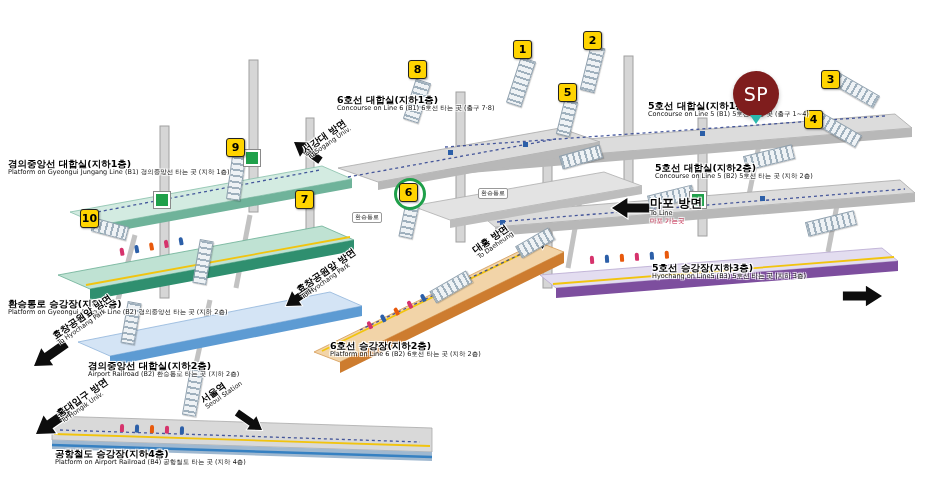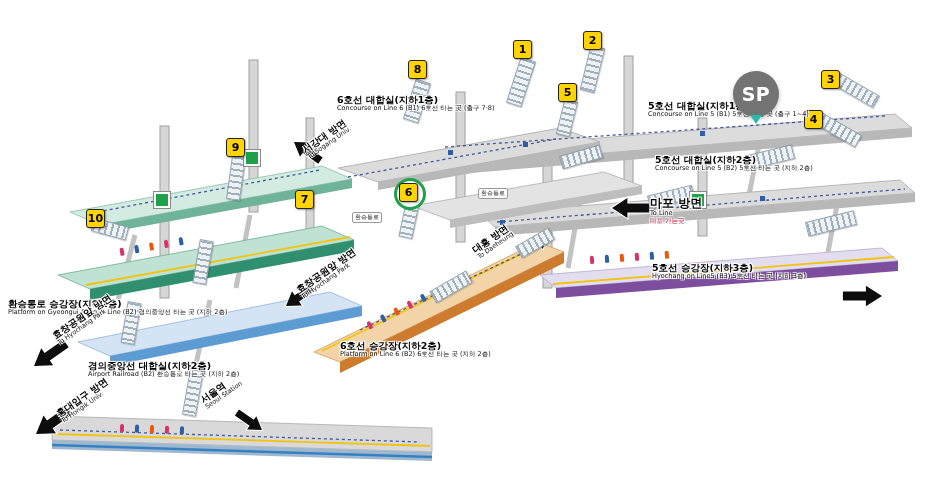--- a/index.html
+++ b/index.html
@@ -28,22 +28,22 @@
   
   .ev{position:absolute;z-index:6;background:#1fa04a;border:2px solid #fff;outline:1px solid #8a8a8a;width:12px;height:12px;}
   .info{position:absolute;z-index:6;width:5px;height:5px;background:#2c5fa8;}
   
   .pax{position:absolute;z-index:6;display:flex;gap:11px;transform-origin:left center;}
   .pax span{width:4px;height:8px;border-radius:2px 2px 1px 1px;display:block;}
   .pax span:nth-child(3n+1){background:#d6336c;}
   .pax span:nth-child(3n+2){background:#2c5fa8;}
   .pax span:nth-child(3n){background:#e8590c;}
   
-  .sp{position:absolute;left:733px;top:71px;width:46px;height:46px;border-radius:50%;background:#737373;color:#fff;
-      display:flex;align-items:center;justify-content:center;font-weight:bold;font-size:19px;z-index:8;
+  .sp{position:absolute;left:733px;top:71px;width:46px;height:46px;border-radius:50%;background:#7f1d1d;color:#fff;
+      display:flex;align-items:center;justify-content:center;font-weight:normal;font-size:19px;z-index:8;
       box-shadow:0 2px 4px rgba(0,0,0,.25);letter-spacing:.5px;}
   .sp::after{content:"";position:absolute;left:17px;top:44px;border:6px solid transparent;border-top:9px solid #2bb8ad;}
 </style>
 </head>
 <body>
 
 <div class="stage">
 
   <svg class="base" width="936" height="497" viewBox="0 0 936 497">
     <defs>
@@ -183,49 +183,57 @@
   <div class="exit" style="left:513px;top:40px">1</div>
   <div class="exit" style="left:583px;top:31px">2</div>
   <div class="exit" style="left:821px;top:70px">3</div>
   <div class="exit" style="left:804px;top:110px">4</div>
   <div class="exit" style="left:558px;top:83px">5</div>
   <div class="exit-ring" style="left:394px;top:178px"></div>
   <div class="exit" style="left:399px;top:183px">6</div>
   <div class="exit" style="left:295px;top:190px">7</div>
   <div class="exit" style="left:408px;top:60px">8</div>
   <div class="exit" style="left:226px;top:138px">9</div>
-  <div class="exit" style="left:86px;top:209px">10</div>
+  <div class="exit" style="left:80px;top:209px">10</div>
 
   <div class="lbl" style="left:337px;top:94px">
     <div class="ko">6호선 대합실(지하1층)</div>
     <div class="en">Concourse on Line 6 (B1) 6호선 타는 곳 (출구 7·8)</div>
   </div>
   <div class="lbl" style="left:648px;top:100px">
     <div class="ko">5호선 대합실(지하1층)</div>
     <div class="en">Concourse on Line 5 (B1) 5호선 타는 곳 (출구 1~4)</div>
   </div>
-  <div class="lbl" style="left:655px;top:154px">
+  <div class="lbl" style="left:655px;top:162px">
     <div class="ko">5호선 대합실(지하2층)</div>
     <div class="en">Concourse on Line 5 (B2) 5호선 타는 곳 (지하 2층)</div>
   </div>
   <div class="lbl" style="left:652px;top:262px">
     <div class="ko">5호선 승강장(지하3층)</div>
     <div class="en">Hyochang on Line5 (B3) 5호선 타는 곳 (지하 3층)</div>
   </div>
+  <div class="lbl" style="left:8px;top:158px">
+    <div class="ko">경의중앙선 대합실(지하1층)</div>
+    <div class="en">Platform on Gyeongui Jungang Line (B1) 경의중앙선 타는 곳 (지하 1층)</div>
+  </div>
   <div class="lbl" style="left:8px;top:298px">
     <div class="ko">환승통로 승강장(지하2층)</div>
     <div class="en">Platform on Gyeongui Aeogae Line (B2) 경의중앙선 타는 곳 (지하 2층)</div>
   </div>
   <div class="lbl" style="left:88px;top:360px">
     <div class="ko">경의중앙선 대합실(지하2층)</div>
     <div class="en">Airport Railroad (B2) 환승통로 타는 곳 (지하 2층)</div>
   </div>
-  <div class="lbl" style="left:340px;top:340px">
+  <div class="lbl" style="left:330px;top:340px">
     <div class="ko">6호선 승강장(지하2층)</div>
     <div class="en">Platform on Line 6 (B2) 6호선 타는 곳 (지하 2층)</div>
+  </div>
+  <div class="lbl" style="left:55px;top:448px">
+    <div class="ko">공항철도 승강장(지하4층)</div>
+    <div class="en">Platform on Airport Railroad (B4) 공항철도 타는 곳 (지하 4층)</div>
   </div>
 
   <div class="lbl big" style="left:650px;top:196px">
     <div class="ko">마포 방면</div>
     <div class="en">To Line</div>
     <div class="sub">마포 가는곳</div>
   </div>
   <div class="lbl rot" style="left:300px;top:146px">
     <div class="ko">서강대 방면</div>
     <div class="en">To Sogang Univ.</div>

